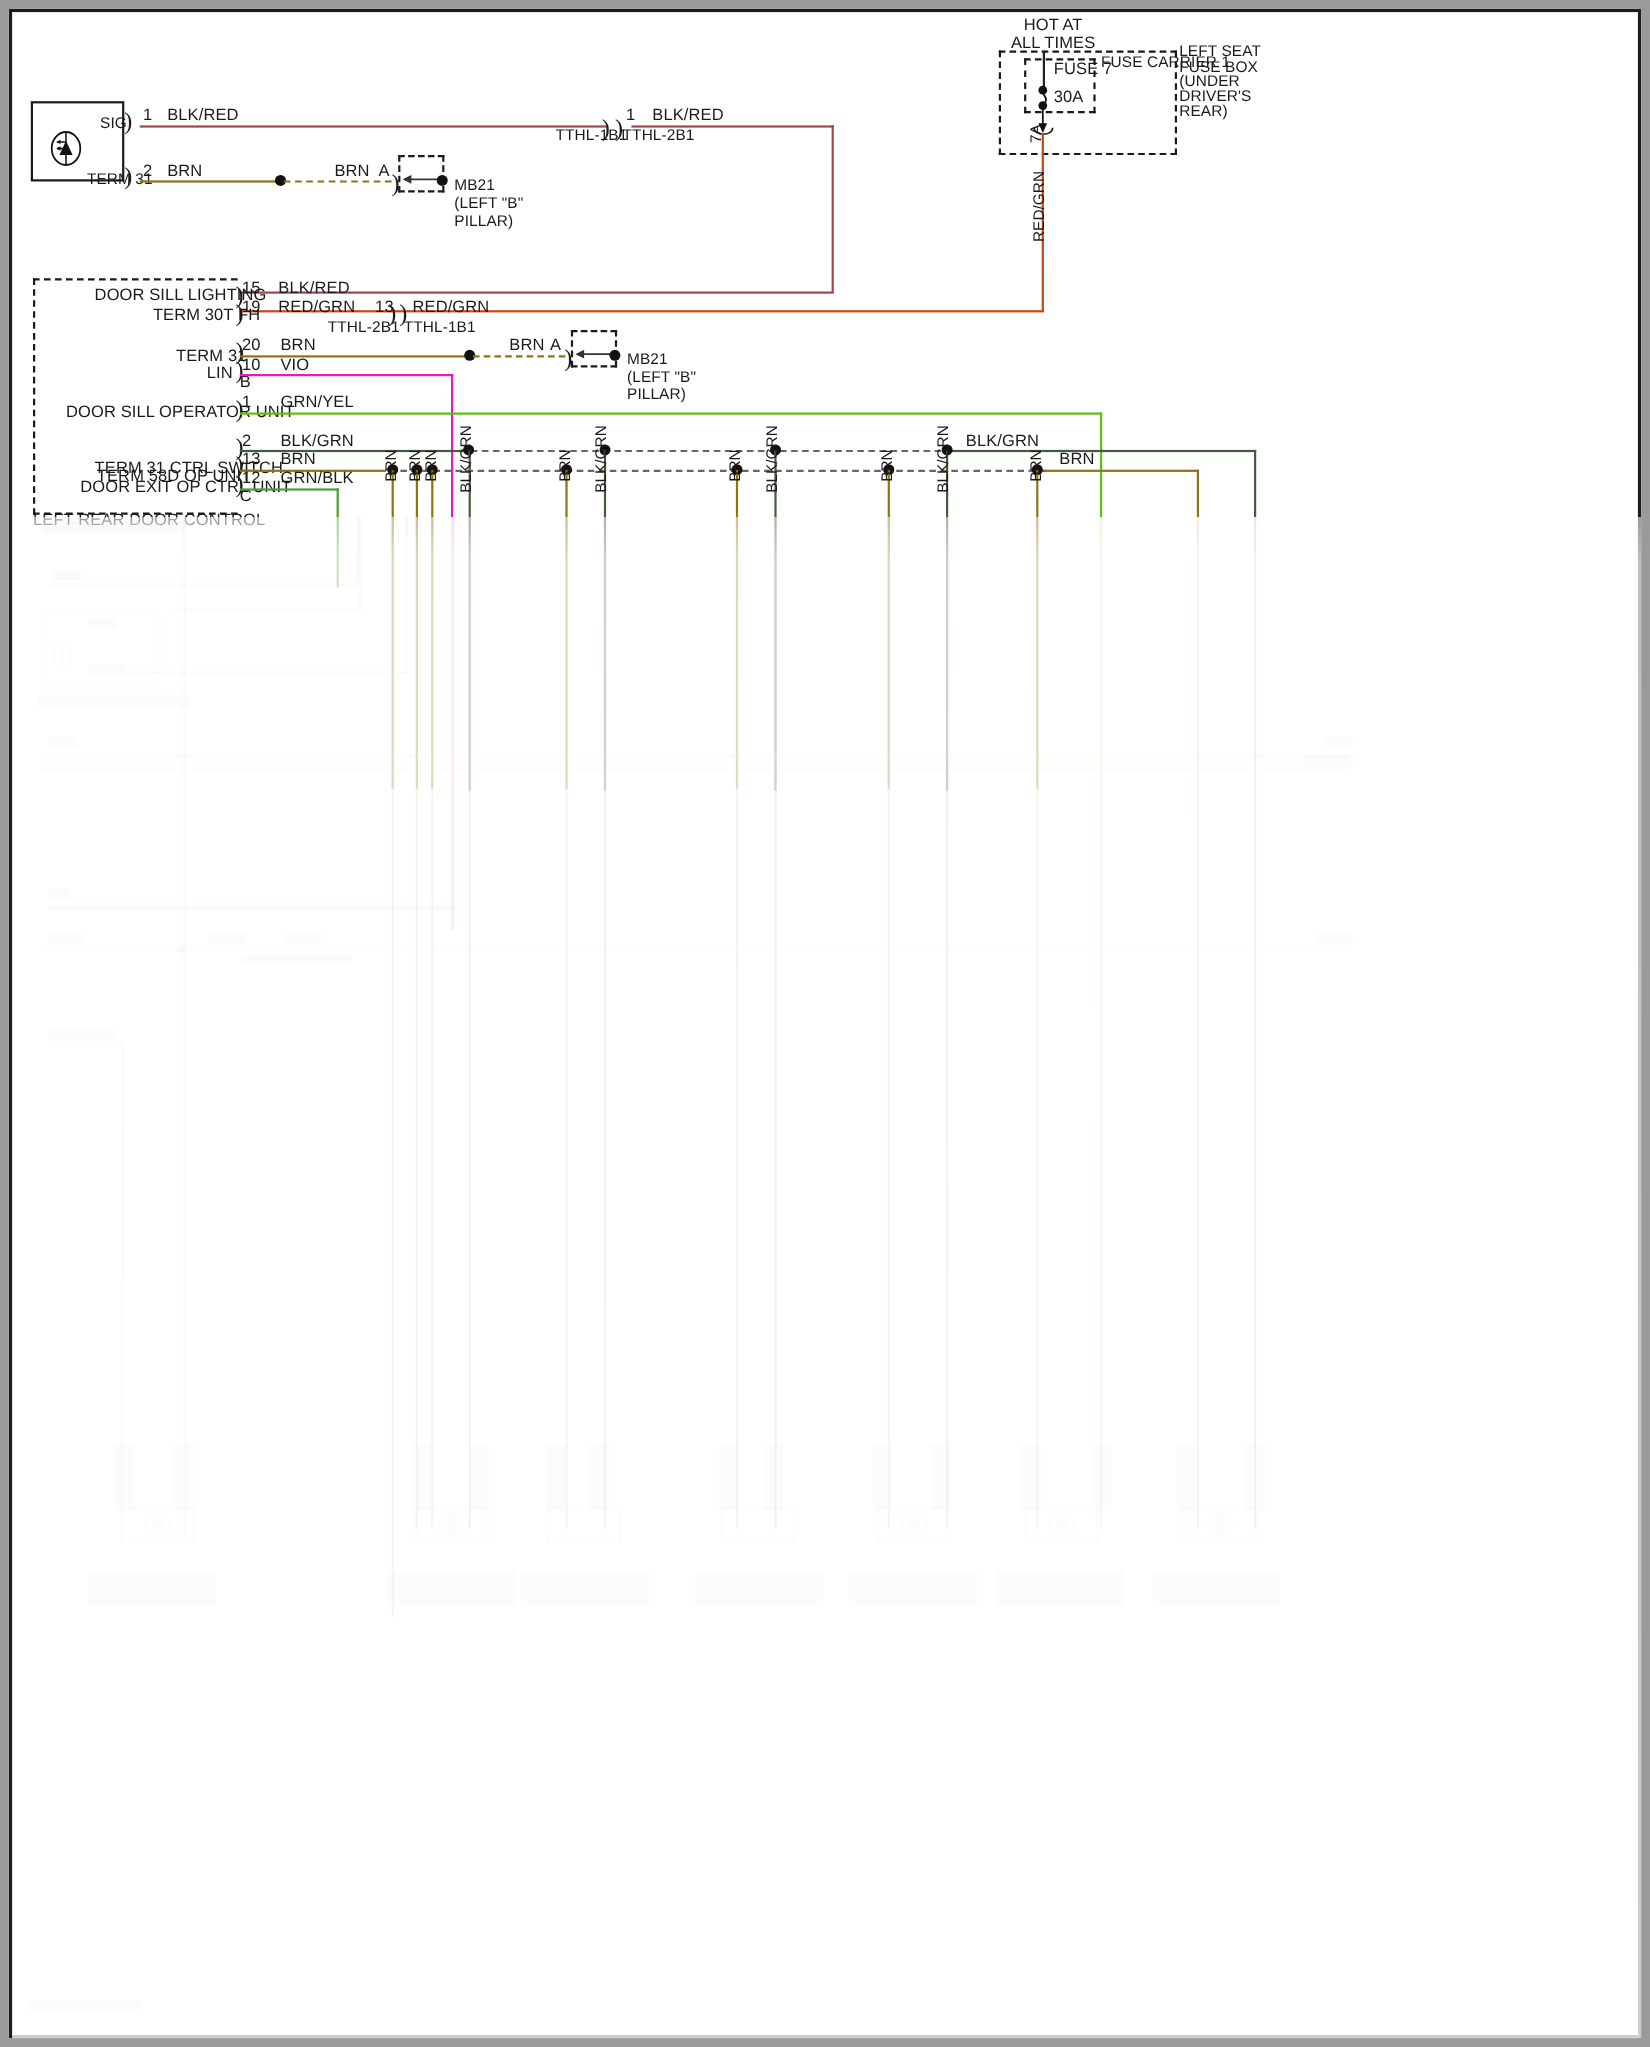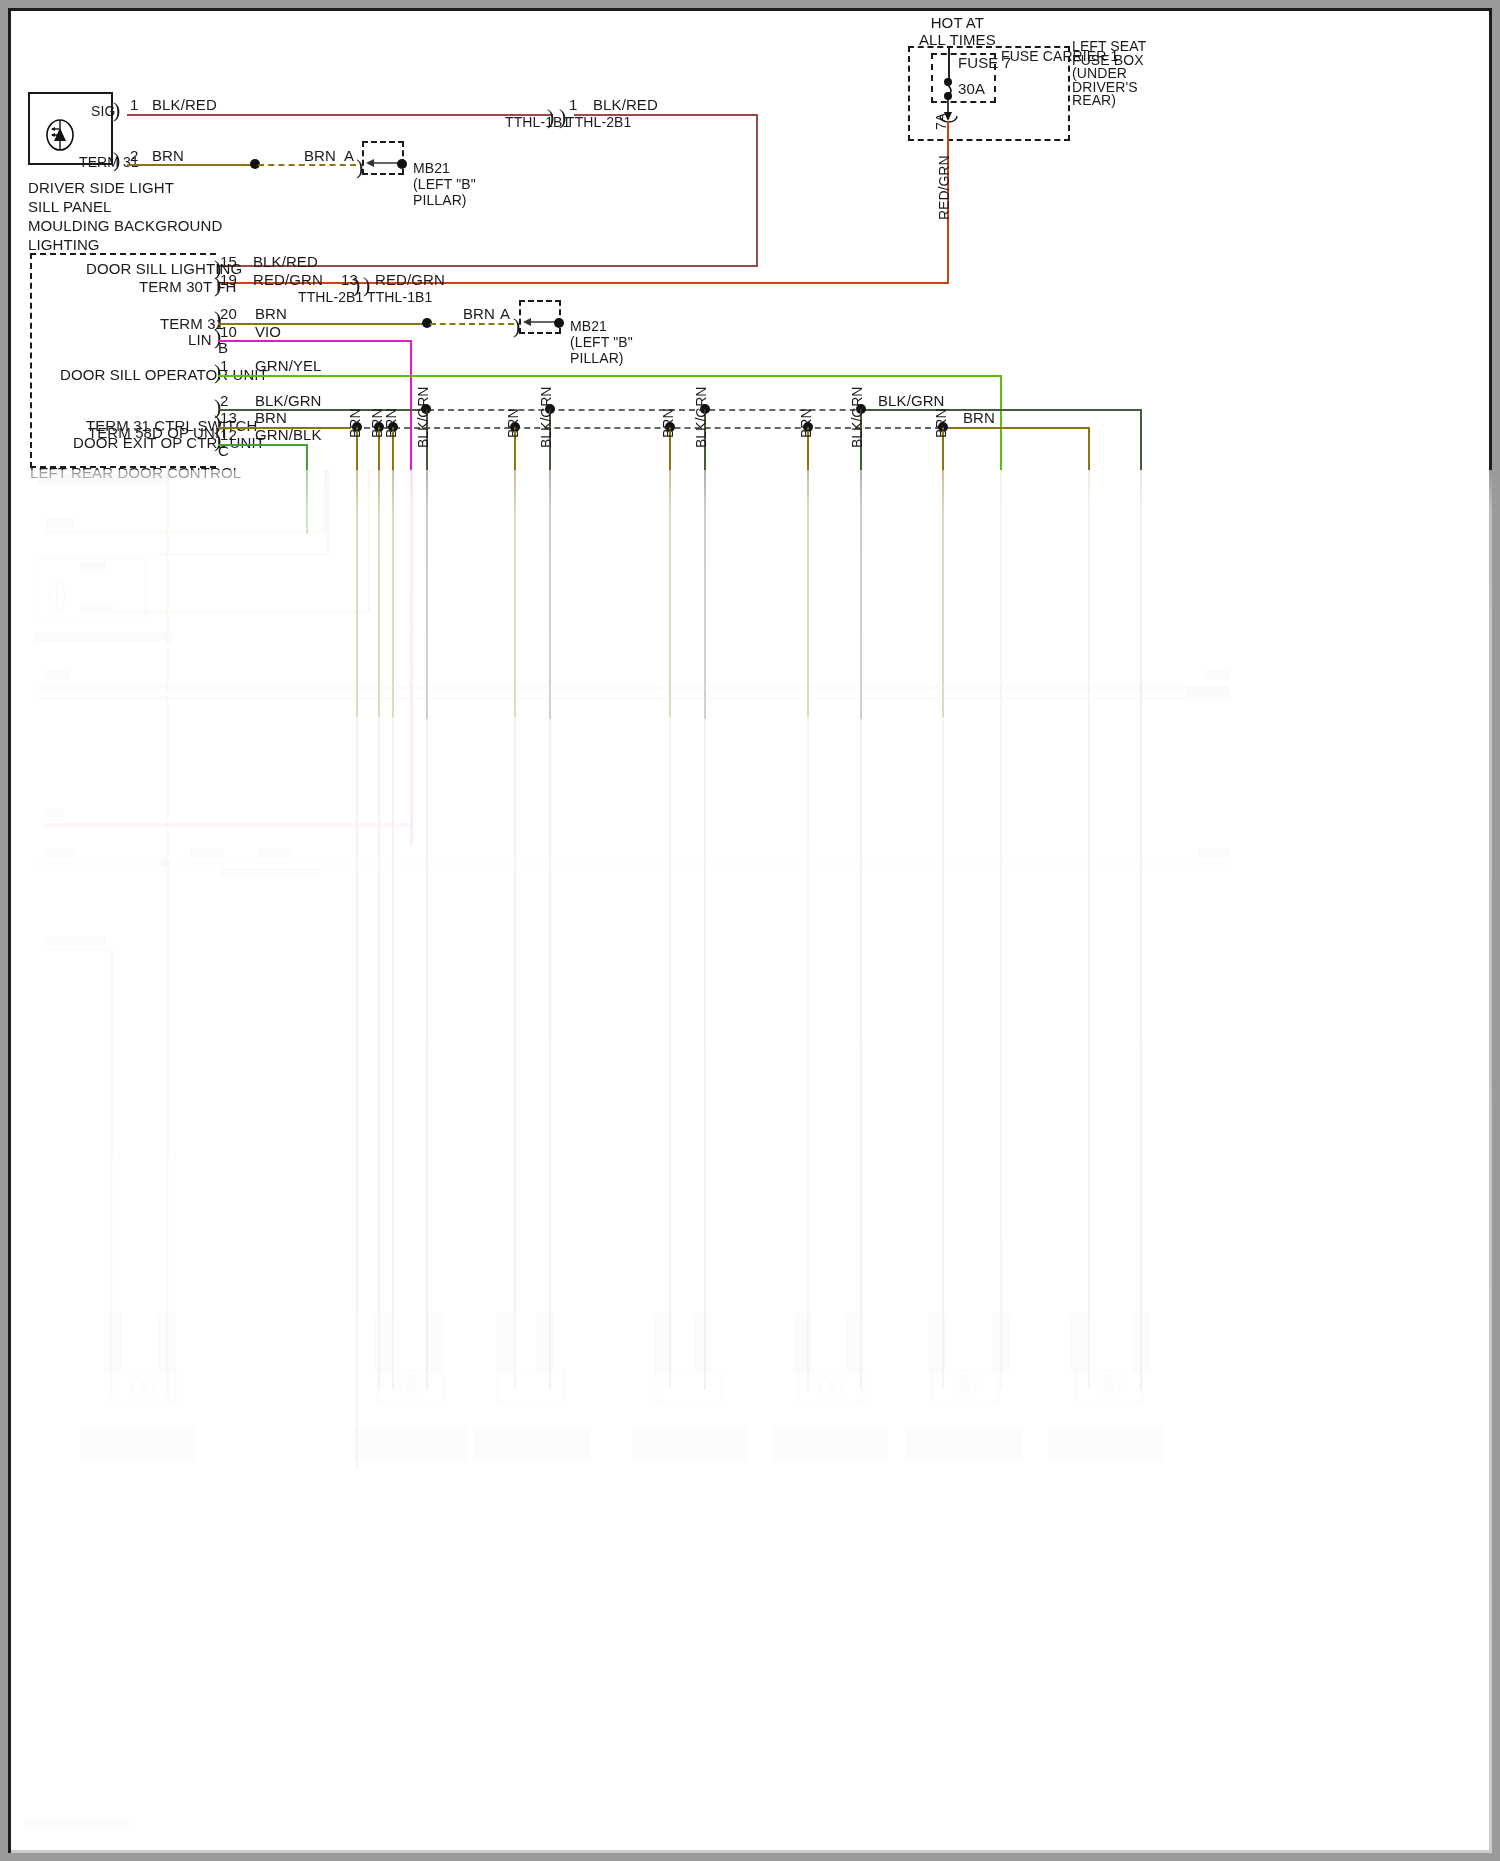--- a/index.html
+++ b/index.html
@@ -119,26 +119,20 @@
     </svg>
 
     <span class="txt" style="left:83px; top:95px; font-size:14px;">SIG</span>
     <span class="conn" style="left:105px; top:91px;">)</span>
     <span class="txt" style="left:122px; top:88px;">1</span>
 
     <span class="txt" style="left:71px; top:146px; font-size:14px;">TERM 31</span>
     <span class="conn" style="left:105px; top:141px;">)</span>
     <span class="txt" style="left:122px; top:139px;">2</span>
 
-    <div class="txt" style="left:20px; top:170px; line-height:19px;">
-      <div>DRIVER SIDE LIGHT</div>
-      <div>SILL PANEL</div>
-      <div>MOULDING BACKGROUND</div>
-      <div>LIGHTING</div>
-    </div>
 
     <span class="txt" style="left:144px; top:88px;">BLK/RED</span>
     <div class="wire h c-blkred" style="left:119px; top:106px; width:426px;"></div>
     <span class="conn" style="left:539px; top:98px;">)</span>
     <span class="conn" style="left:551px; top:98px;">)</span>
     <span class="txt sm" style="left:497px; top:106px;">TTHL-1B1</span>
     <span class="txt sm" style="left:558px; top:106px;">TTHL-2B1</span>
     <span class="txt" style="left:561px; top:88px;">1</span>
     <span class="txt" style="left:585px; top:88px;">BLK/RED</span>
     <div class="wire h c-blkred" style="left:566px; top:106px; width:184px;"></div>

